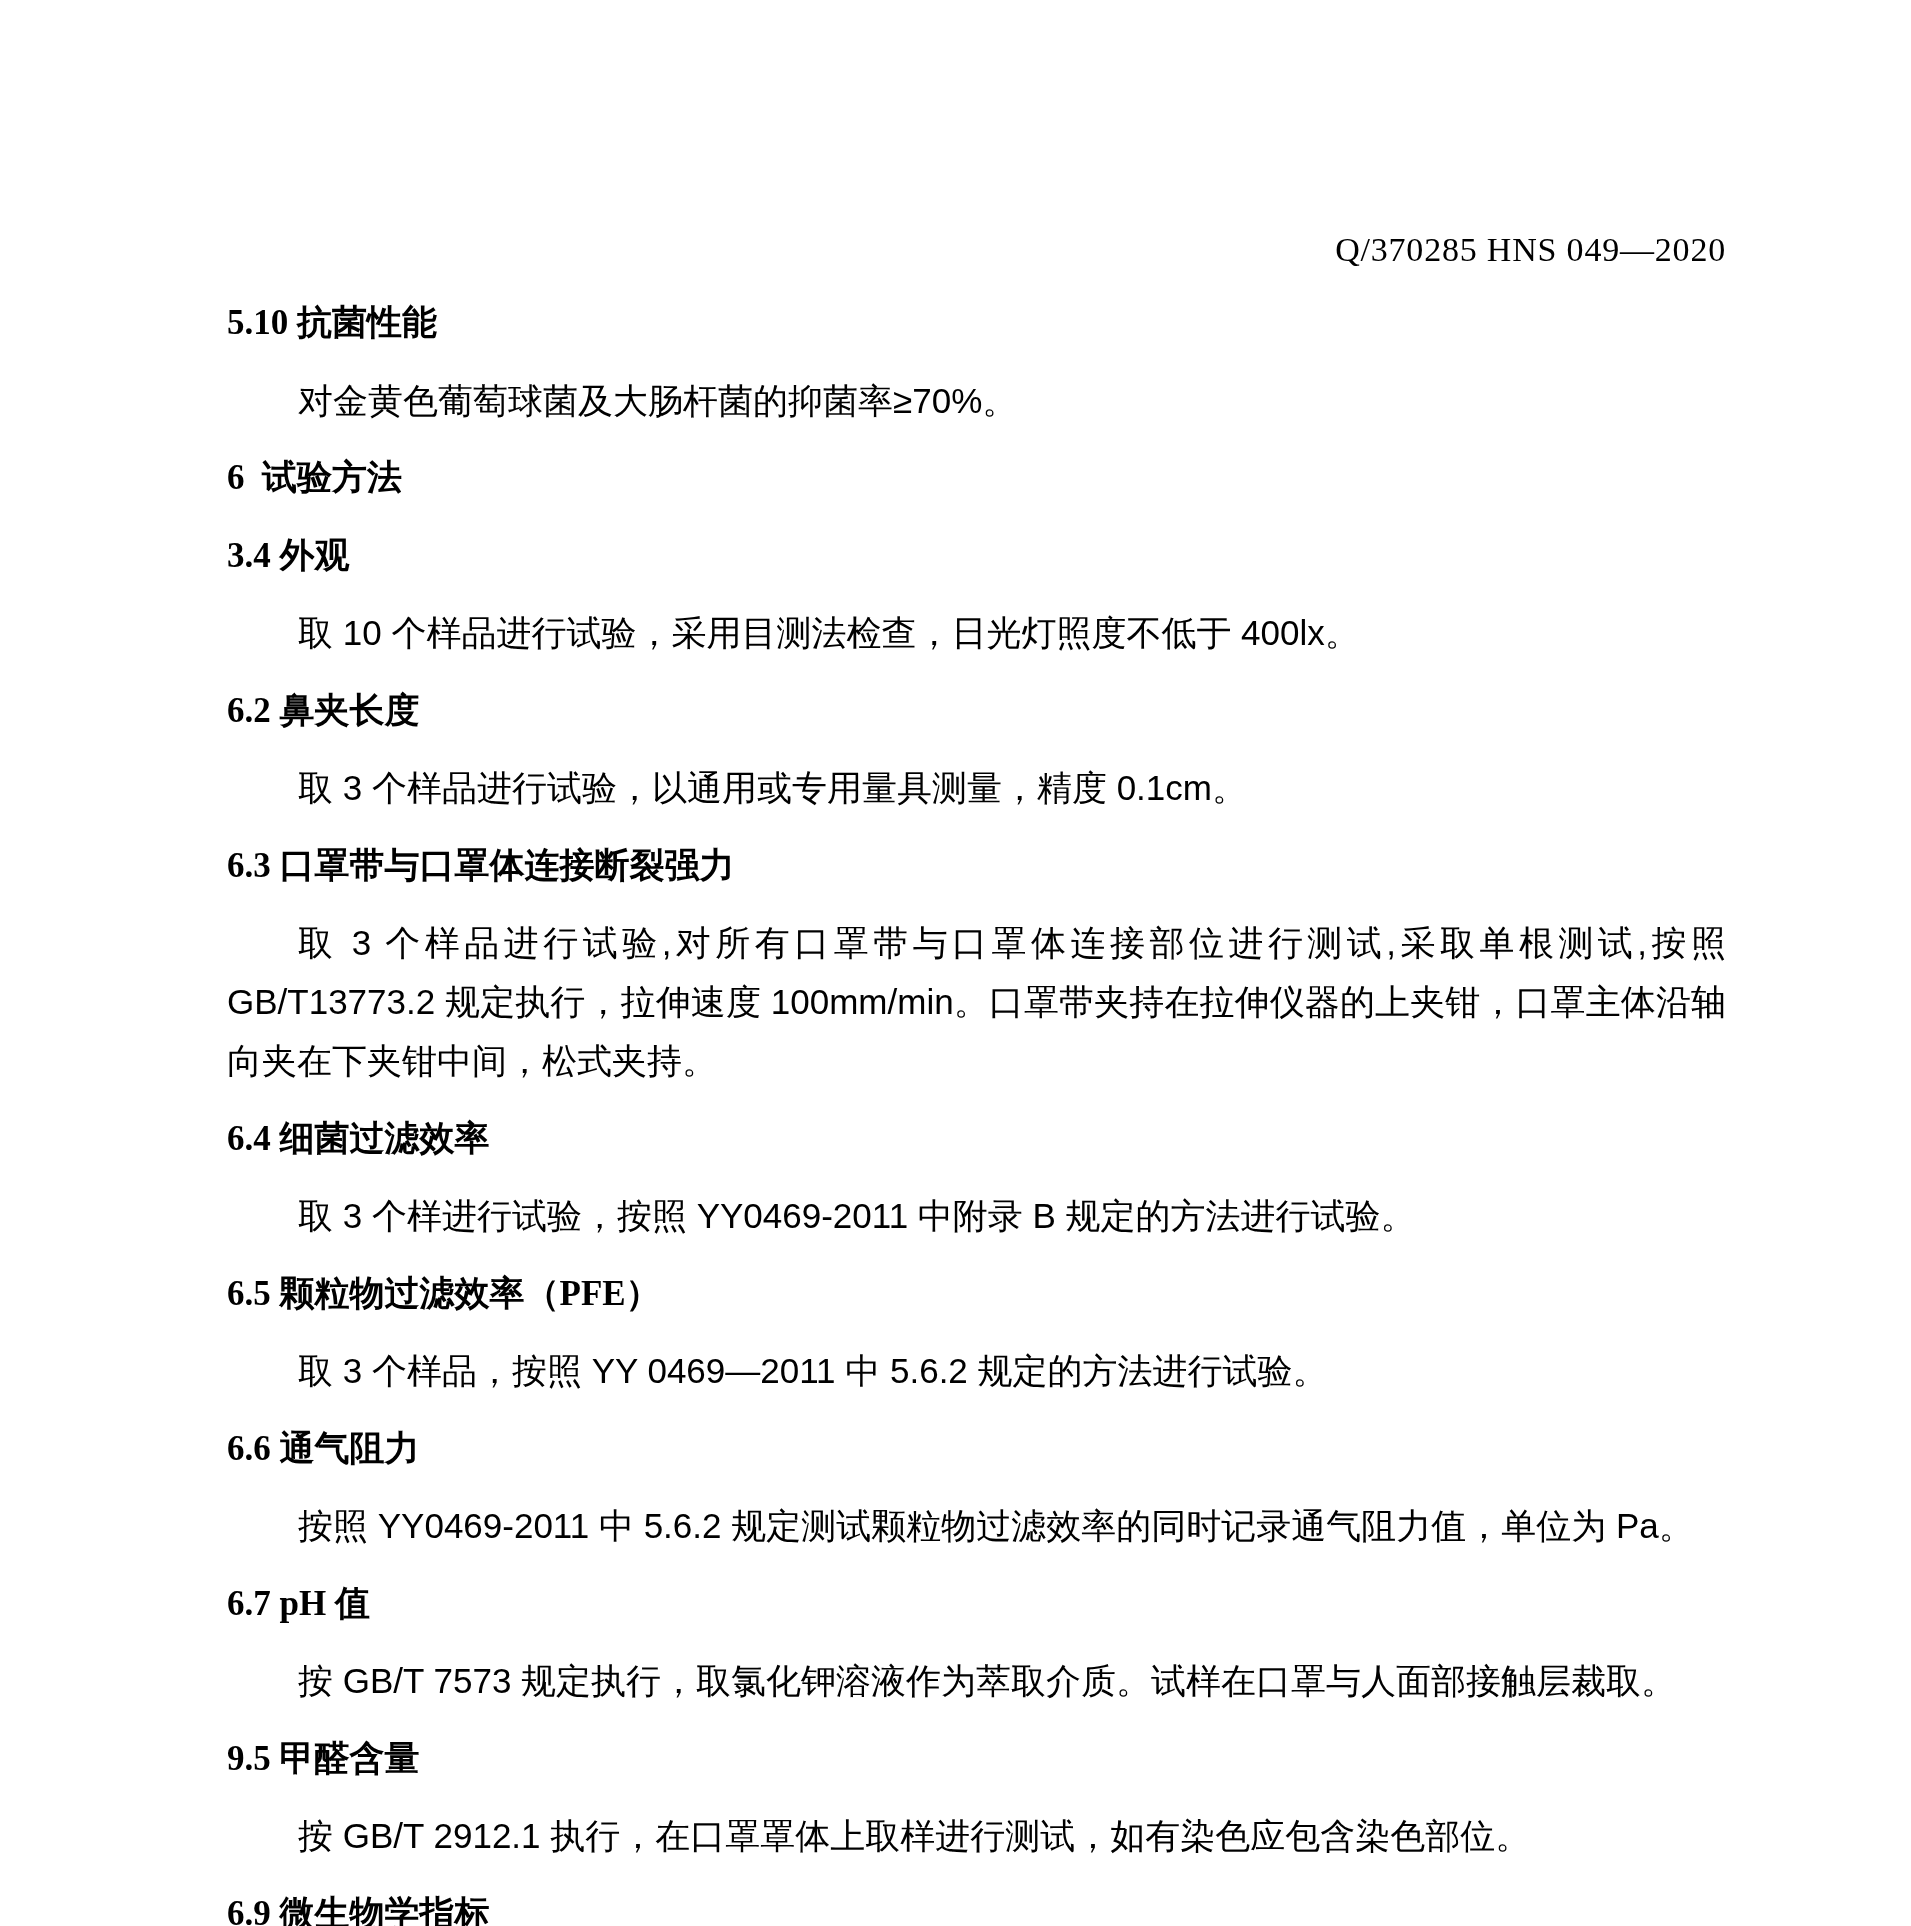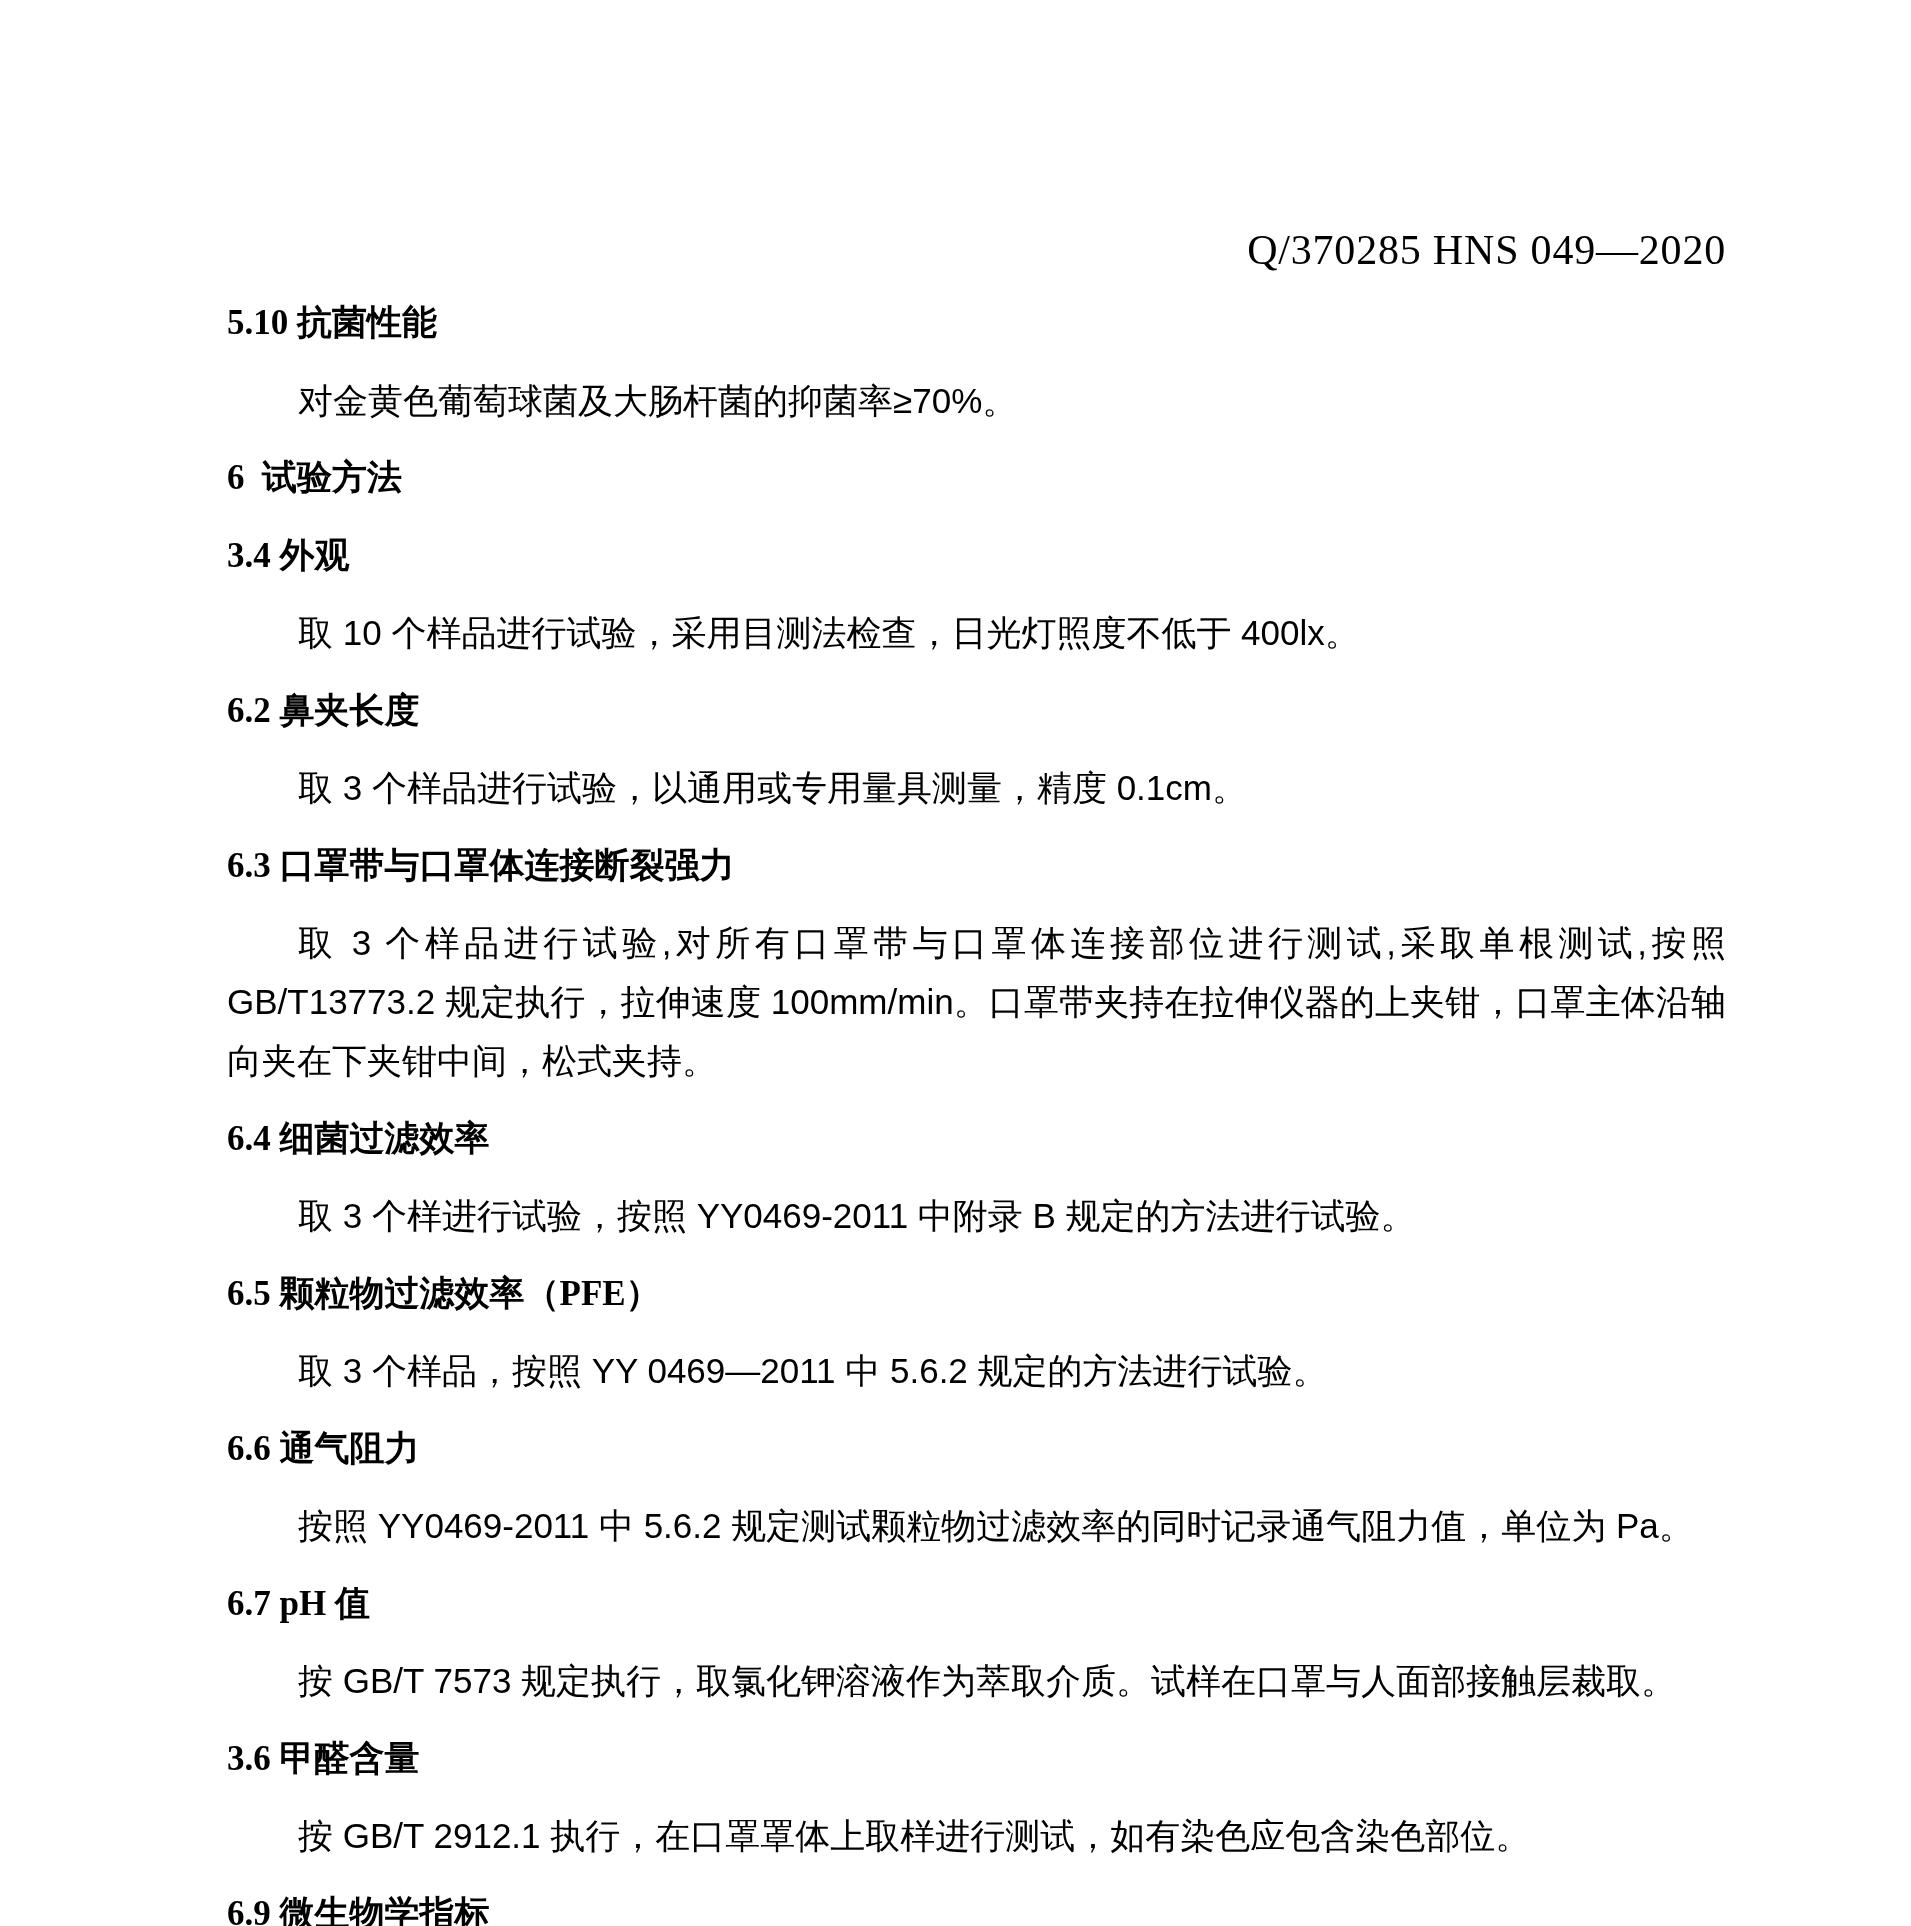--- a/index.html
+++ b/index.html
@@ -17,21 +17,21 @@
     font-family: "Liberation Serif", "DejaVu Serif", serif;
   }
   .content {
     position: absolute;
     left: 227px;
     top: 230px;
     width: 1499px;
   }
   .doc-header {
     text-align: right;
-    font-size: 42px;
+    font-size: 34px;
     line-height: 40px;
     letter-spacing: 0.8px;
     font-family: "Liberation Serif", "DejaVu Serif", serif;
     margin: 0 0 23px 0;
     white-space: pre-wrap;
   }
   .block {
     margin: 0 0 18.5px 0;
     font-size: 35px;
     line-height: 59px;
@@ -66,20 +66,20 @@
         <div class="block section">6.3 口罩带与口罩体连接断裂强力</div>
         <div class="block para">取 3 个样品进行试验,对所有口罩带与口罩体连接部位进行测试,采取单根测试,按照 GB/T13773.2 规定执行，拉伸速度 100mm/min。口罩带夹持在拉伸仪器的上夹钳，口罩主体沿轴向夹在下夹钳中间，松式夹持。</div>
         <div class="block section">6.4 细菌过滤效率</div>
         <div class="block para">取 3 个样进行试验，按照 YY0469-2011 中附录 B 规定的方法进行试验。</div>
         <div class="block section">6.5 颗粒物过滤效率（PFE）</div>
         <div class="block para">取 3 个样品，按照 YY 0469—2011 中 5.6.2 规定的方法进行试验。</div>
         <div class="block section">6.6 通气阻力</div>
         <div class="block para">按照 YY0469-2011 中 5.6.2 规定测试颗粒物过滤效率的同时记录通气阻力值，单位为 Pa。</div>
         <div class="block section">6.7 pH 值</div>
         <div class="block para">按 GB/T 7573 规定执行，取氯化钾溶液作为萃取介质。试样在口罩与人面部接触层裁取。</div>
-        <div class="block section">3.6 甲醛含量</div>
+        <div class="block section">9.5 甲醛含量</div>
         <div class="block para">按 GB/T 2912.1 执行，在口罩罩体上取样进行测试，如有染色应包含染色部位。</div>
         <div class="block section">6.9 微生物学指标</div>
       </div>
   </div>
 
 </div>
 
 
 </body></html>

